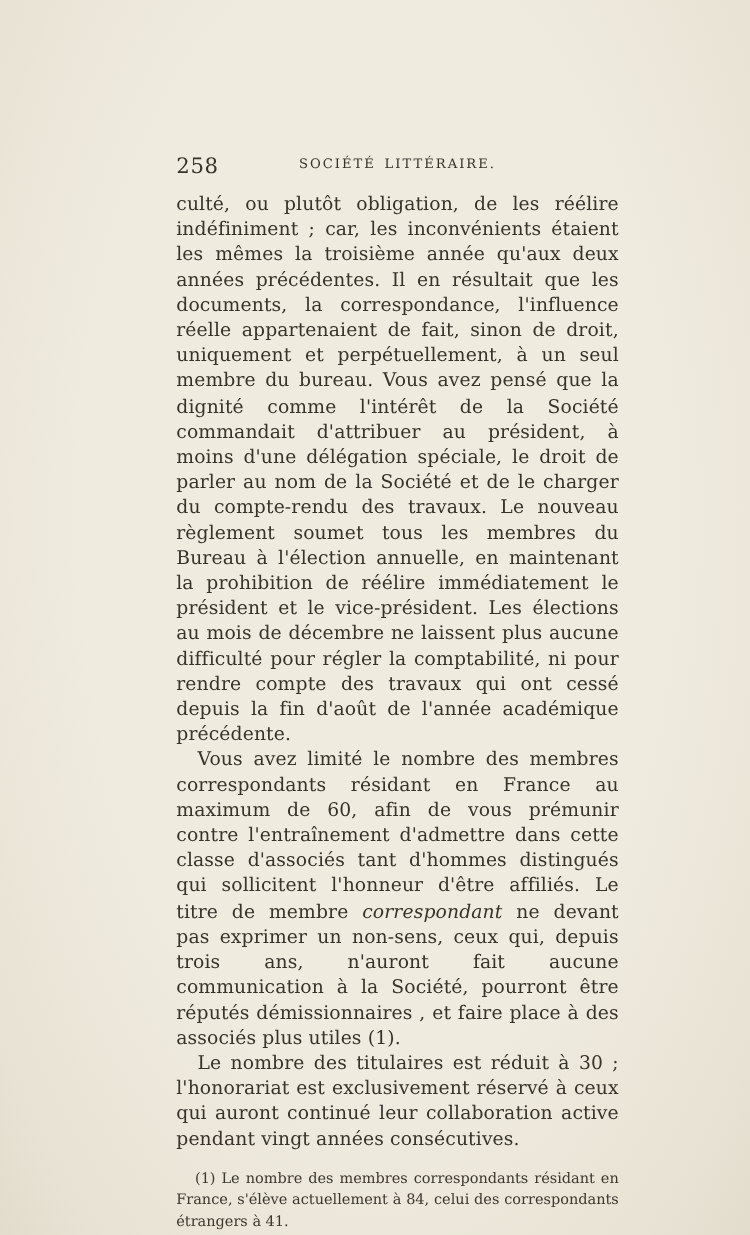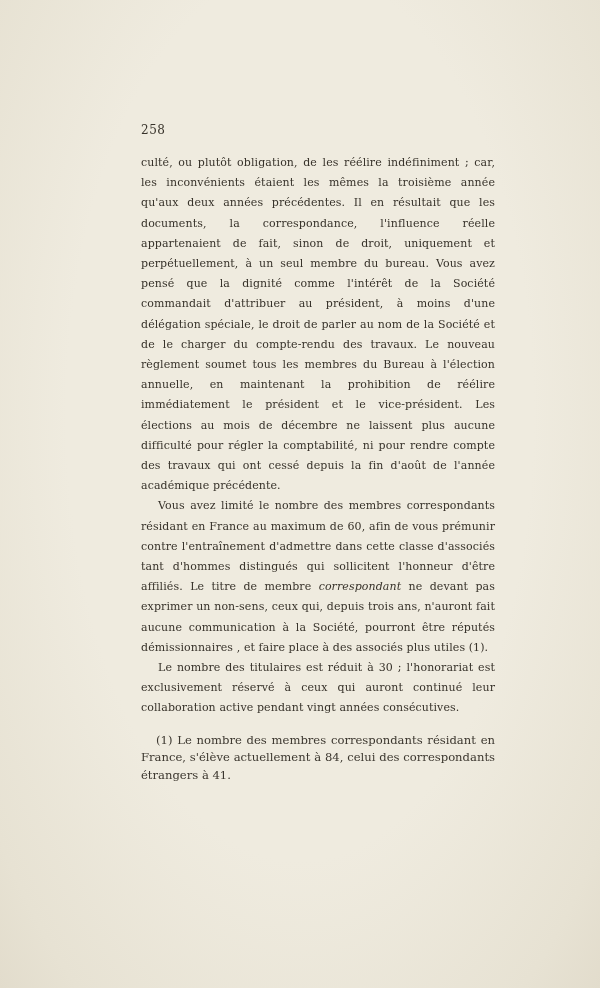--- a/index.html
+++ b/index.html
@@ -28,36 +28,36 @@
   }
   .page-header {
     position: relative;
     height: 24px;
     margin-bottom: 6px;
   }
   .page-number {
     position: absolute;
     left: 0;
     top: 0;
-    font-size: 12px;
+    font-size: 17px;
     letter-spacing: 0.5px;
   }
   .running-title {
     position: absolute;
     left: 0;
     right: 0;
     top: 2px;
     text-align: center;
     font-size: 10.5px;
     letter-spacing: 1.6px;
     word-spacing: 2px;
   }
   .body-text p {
     margin: 0;
-    font-size: 11px;
+    font-size: 15px;
     line-height: 20.2px;
     text-align: justify;
     letter-spacing: 0.1px;
   }
   .body-text p.indented {
     text-indent: 17px;
   }
   .body-text em {
   }
   .footnote {
@@ -70,20 +70,21 @@
   }
 </style>
 </head>
 <body>
 
 <div class="scan-page">
   <div class="text-block">
 
     <div class="page-header">
       <span class="page-number">258</span>
+      <span class="running-title">SOCIÉTÉ LITTÉRAIRE.</span>
     </div>
 
     <div class="body-text">
       <p>culté, ou plutôt obligation, de les réélire indéfiniment ; car, les inconvénients étaient les mêmes la troisième année qu'aux deux années précédentes. Il en résultait que les documents, la correspondance, l'influence réelle appartenaient de fait, sinon de droit, uniquement et perpétuellement, à un seul membre du bureau. Vous avez pensé que la dignité comme l'intérêt de la Société commandait d'attribuer au président, à moins d'une délégation spéciale, le droit de parler au nom de la Société et de le charger du compte-rendu des travaux. Le nouveau règlement soumet tous les membres du Bureau à l'élection annuelle, en maintenant la prohibition de réélire immédiatement le président et le vice-président. Les élections au mois de décembre ne laissent plus aucune difficulté pour régler la comptabilité, ni pour rendre compte des travaux qui ont cessé depuis la fin d'août de l'année académique précédente.</p>
 
       <p class="indented"><span>Vous avez limité le nombre des membres correspondants résidant en France au maximum de 60, afin de vous prémunir contre l'entraînement d'admettre dans cette classe d'associés tant d'hommes distingués qui sollicitent l'honneur d'être affiliés. Le titre de membre </span><em>correspondant</em><span> ne devant pas exprimer un non-sens, ceux qui, depuis trois ans, n'auront fait aucune communication à la Société, pourront être réputés démissionnaires , et faire place à des associés plus utiles (1).</span></p>
 
       <p class="indented">Le nombre des titulaires est réduit à 30 ; l'honorariat est exclusivement réservé à ceux qui auront continué leur collaboration active pendant vingt années consécutives.</p>
 
     </div>

